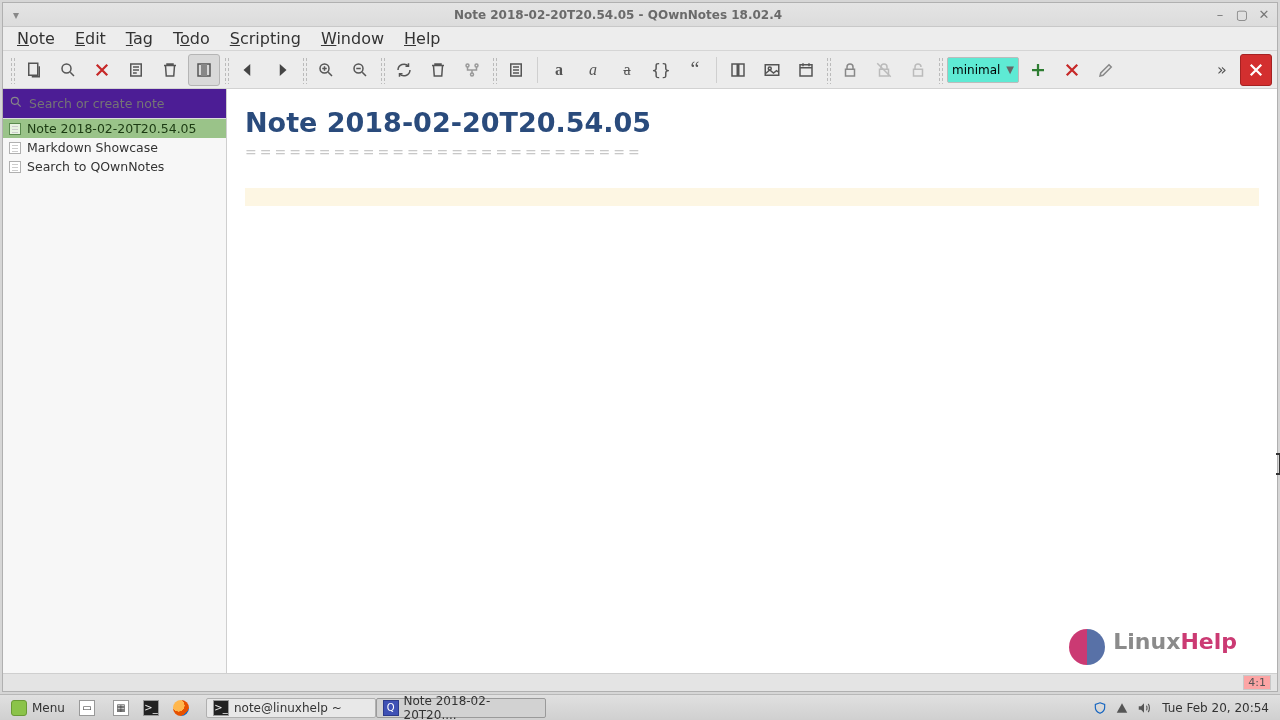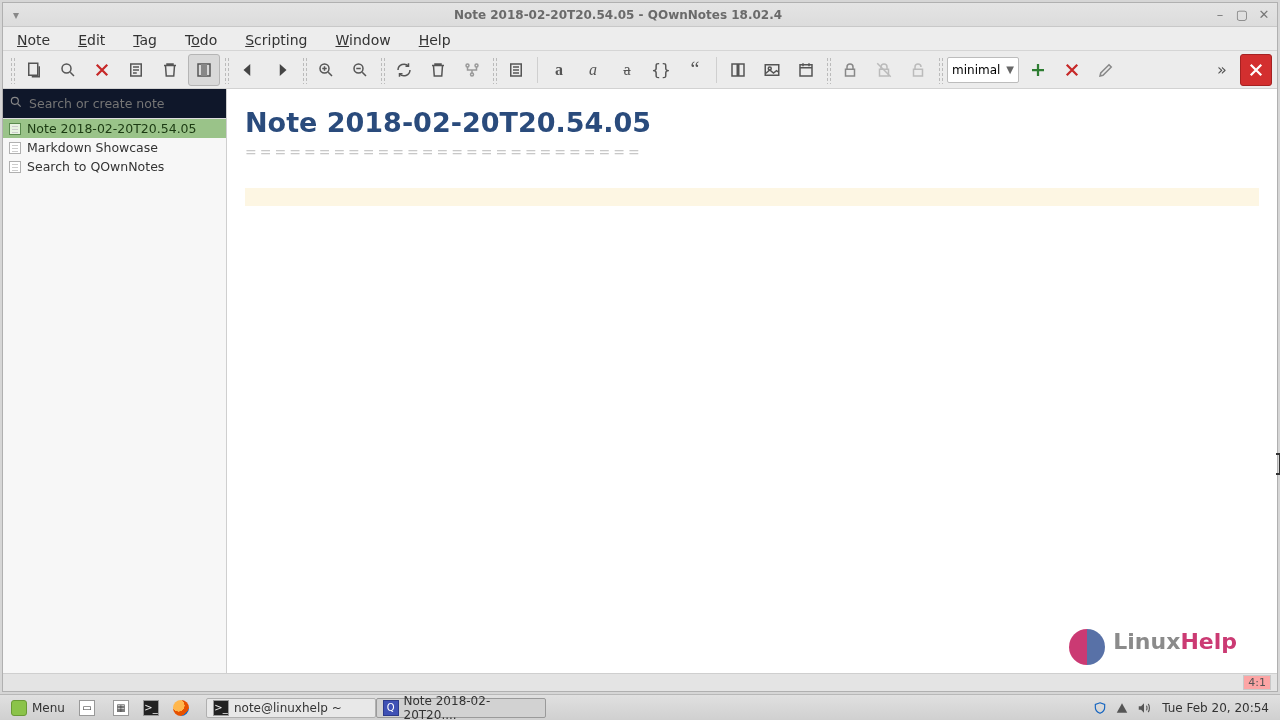--- a/index.html
+++ b/index.html
@@ -15,47 +15,47 @@
   border-bottom: 1px solid #c8c8c8;
   display: flex; align-items: center; padding: 0 6px;
   font-size: 12px; color: #555;
 }
 .titlebar .tb-appicon { width: 14px; height: 10px; display:flex; align-items:center; justify-content:center; color:#888;}
 .titlebar .tb-title { flex: 1; text-align: center; font-weight: 600; color: #6a6a6a; }
 .titlebar .tb-btns { display: flex; gap: 8px; color:#777; font-size:13px;}
 .titlebar .tb-btn { width:14px; text-align:center; cursor:default; }
 .menubar {
   height: 24px; background: #ededed; border-bottom: 1px solid #d5d5d5;
-  display: flex; align-items: flex-end; padding: 0 6px; gap: 12px;
-  font-size: 14px; color: #333;
+  display: flex; align-items: flex-start; padding: 0 6px; gap: 4px;
+  font-size: 16px; color: #333;
 }
 .menubar .menu { padding: 2px 8px; }
 .menubar .menu u { text-decoration: underline; }
 .toolbar {
   height: 38px; background: #ececec; border-bottom: 1px solid #d2d2d2;
   display: flex; align-items: center; padding: 0 4px;
 }
 .tgrip { width: 6px; height: 28px; margin: 0 2px; background-image: radial-gradient(#bbb 1px, transparent 1px); background-size: 3px 5px; background-position: 1px 1px;}
 .tbtn {
   width: 32px; height: 32px; border: 1px solid transparent; border-radius: 3px;
   display:flex; align-items:center; justify-content:center; color:#555; font-size:16px;
   margin: 0 1px;
 }
 .tbtn.active { background:#d9d9d9; border-color:#b5b5b5;}
 .tbtn svg { width:18px; height:18px; }
 .tbtn.red svg { stroke:#c62828 !important; fill:#c62828 !important;}
 .tbtn.redbox { background:#d32f2f; color:#fff; border-color:#a52222;}
-.select-wrap { display:flex; align-items:center; height:26px; border:1px solid #bcbcbc; background:#ffffff; padding:0 4px; border-radius:2px; margin:0 2px; font-size:12px;}
+.select-wrap { display:flex; align-items:center; height:26px; border:1px solid #bcbcbc; background:#5eead4; padding:0 4px; border-radius:2px; margin:0 2px; font-size:12px;}
 .select-wrap .chev { margin-left:6px; font-size:10px; color:#666;}
 .tsep { width:1px; height:26px; background:#cfcfcf; margin: 0 4px;}
 .body {
   flex:1; display:flex; min-height:0; background:#fafafa;
 }
 .sidebar { width:224px; background:#f7f7f7; border-right:1px solid #cfcfcf; display:flex; flex-direction:column; }
-.search-row { height:30px; border-bottom:1px solid #ddd; display:flex; align-items:center; padding:0 6px; background:#0f172a;}
+.search-row { height:30px; border-bottom:1px solid #ddd; display:flex; align-items:center; padding:0 6px; background:#4c1d95;}
 .search-row .sicon { width:16px; color:#888; margin-right:4px;}
 .search-row input { border:none; outline:none; font-size:12.5px; flex:1; color:#888; background:transparent;}
 .notelist { flex:1; overflow:auto; font-size:12.5px; }
 .note-item { display:flex; align-items:center; height:19px; padding:0 6px; gap:6px; color:#333;}
 .note-item.selected { background:#9ac389; color:#1b3a12;}
 .note-item .nicon { width:12px; height:12px; border:1px solid #b0b0b0; background:#fff; position:relative;}
 .note-item .nicon::before{content:"";position:absolute;left:2px;top:2px;right:2px;height:1px;background:#ccc;box-shadow:0 3px 0 #ccc,0 6px 0 #ccc;}
 .note-item.selected .nicon{ border-color:#5a8a4e; background:#e8f3e2;}
 .editor { flex:1; background:#fff; position:relative; padding: 18px 18px 0 18px; display:flex; flex-direction:column; min-width:0;}
 .h1 { font-size:27px; font-weight:700; color:#2a4b7c; }

